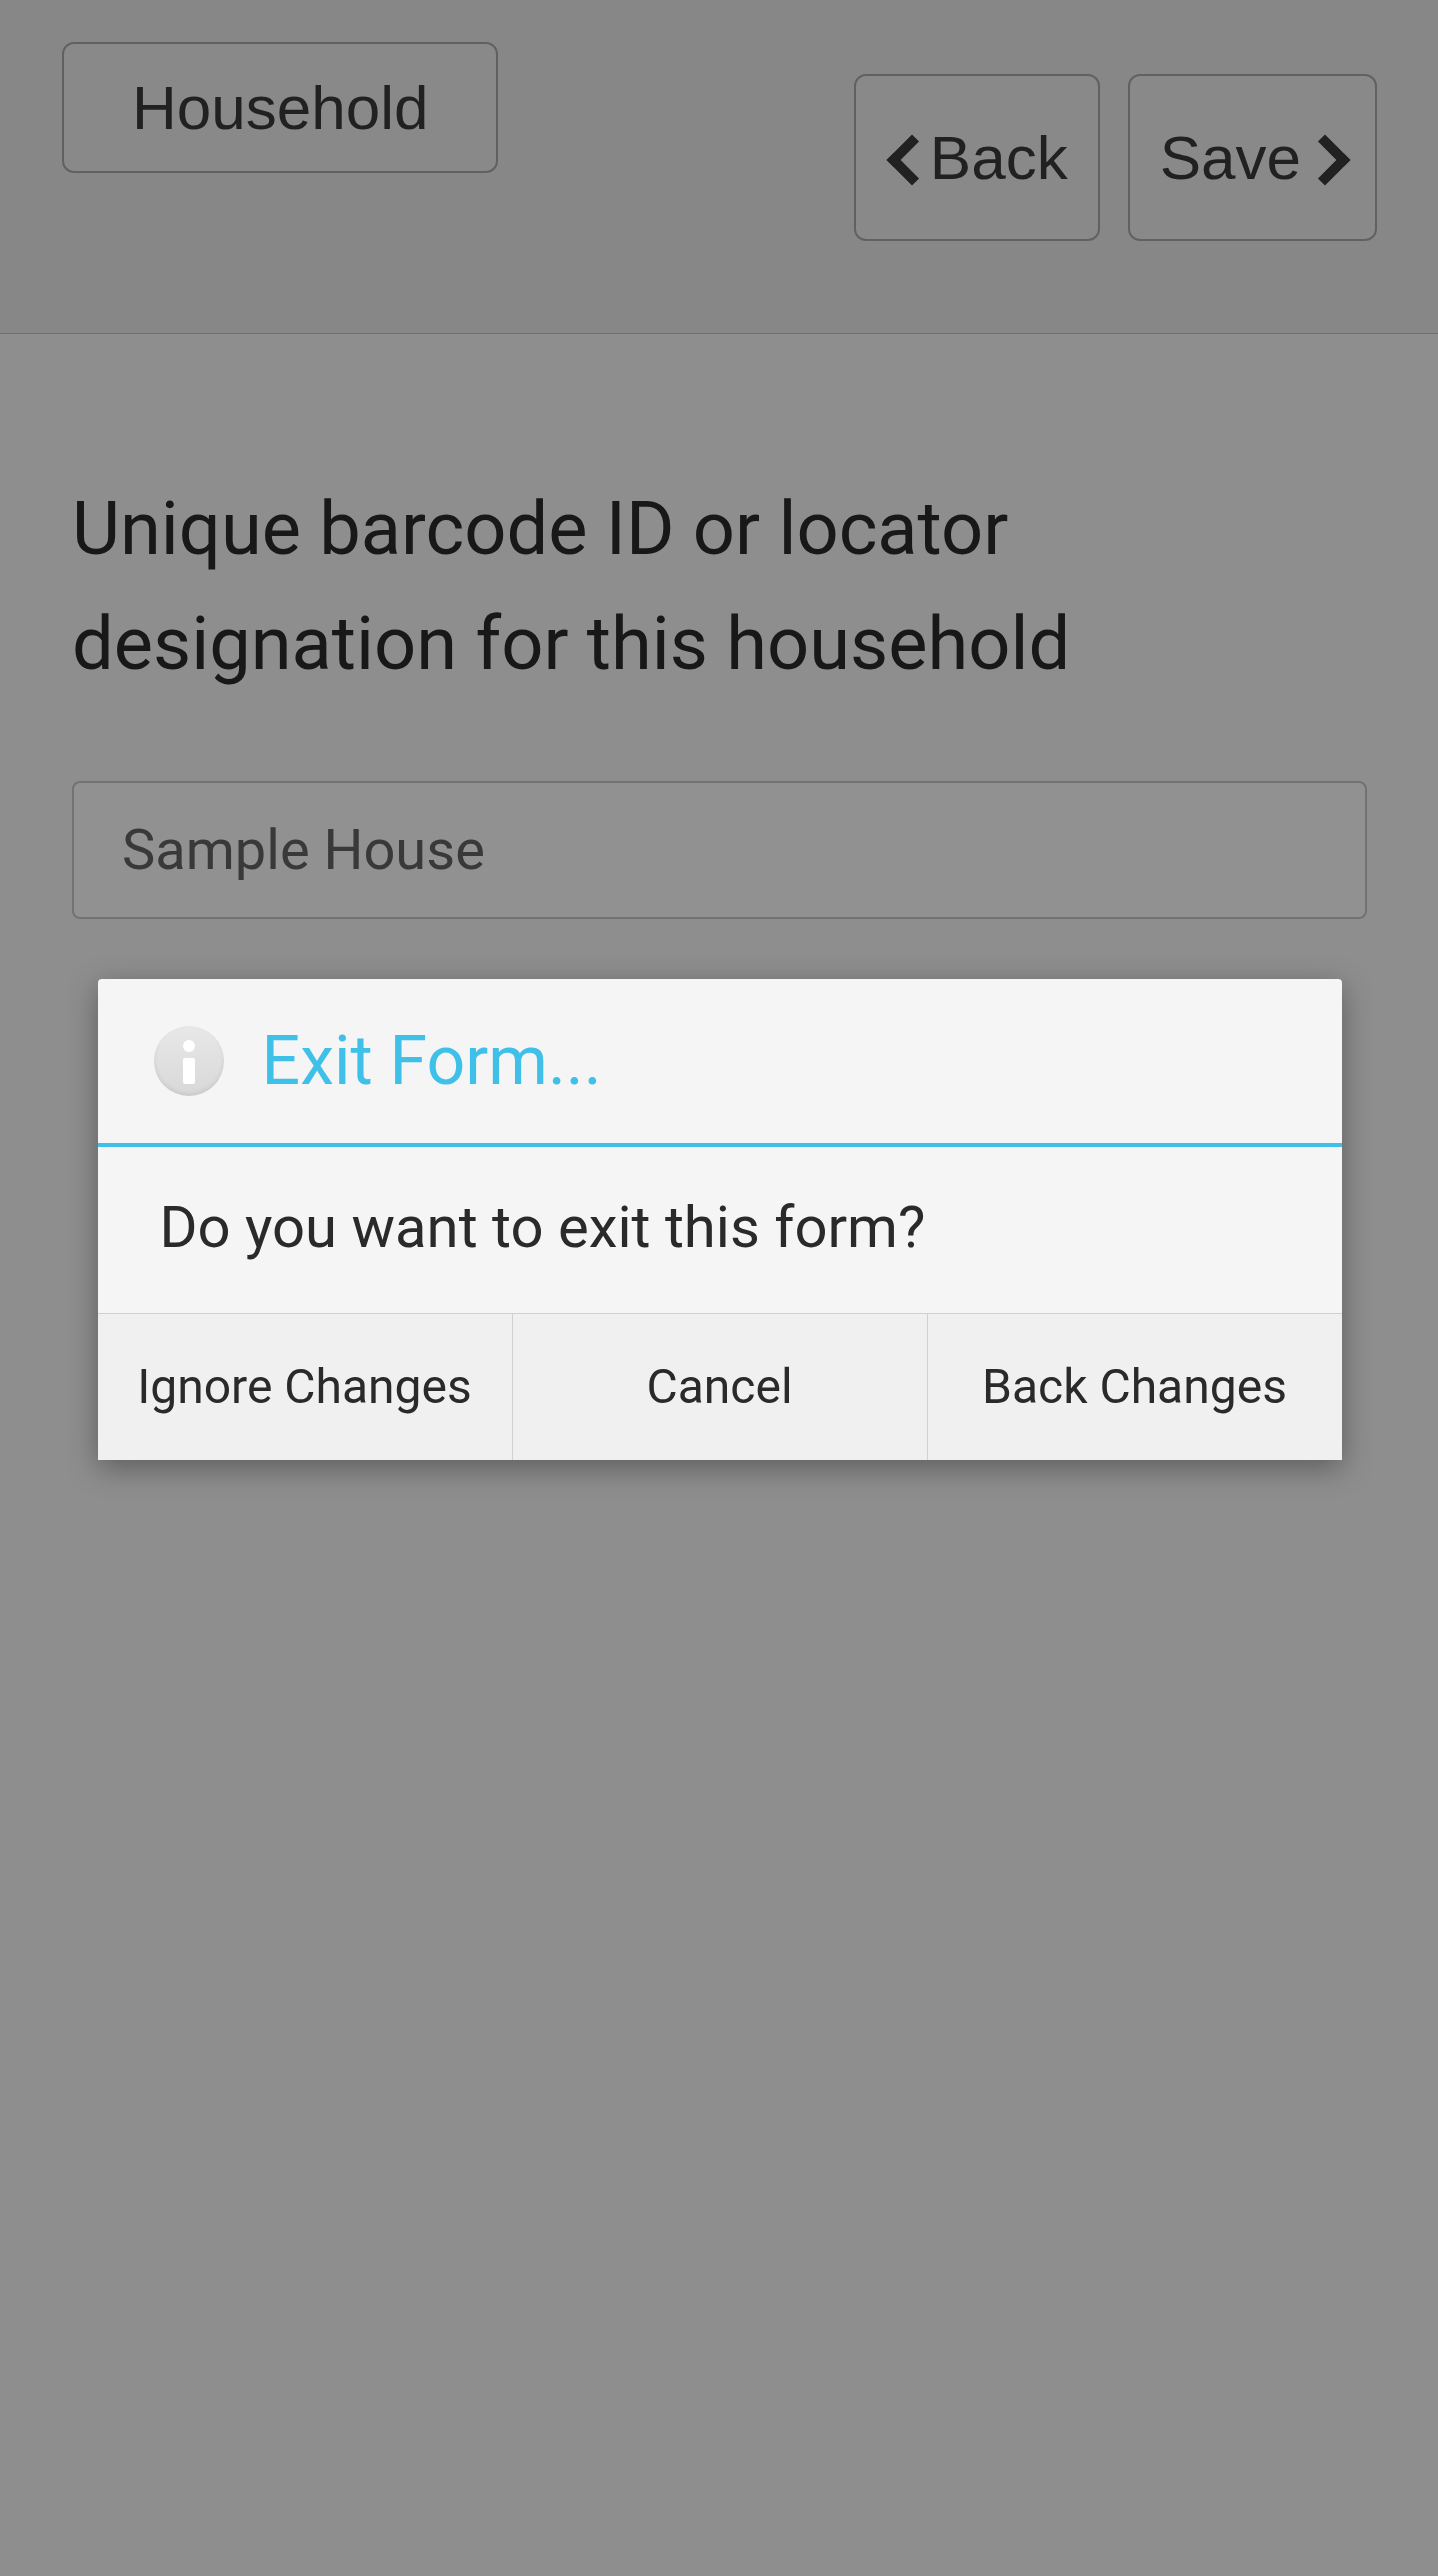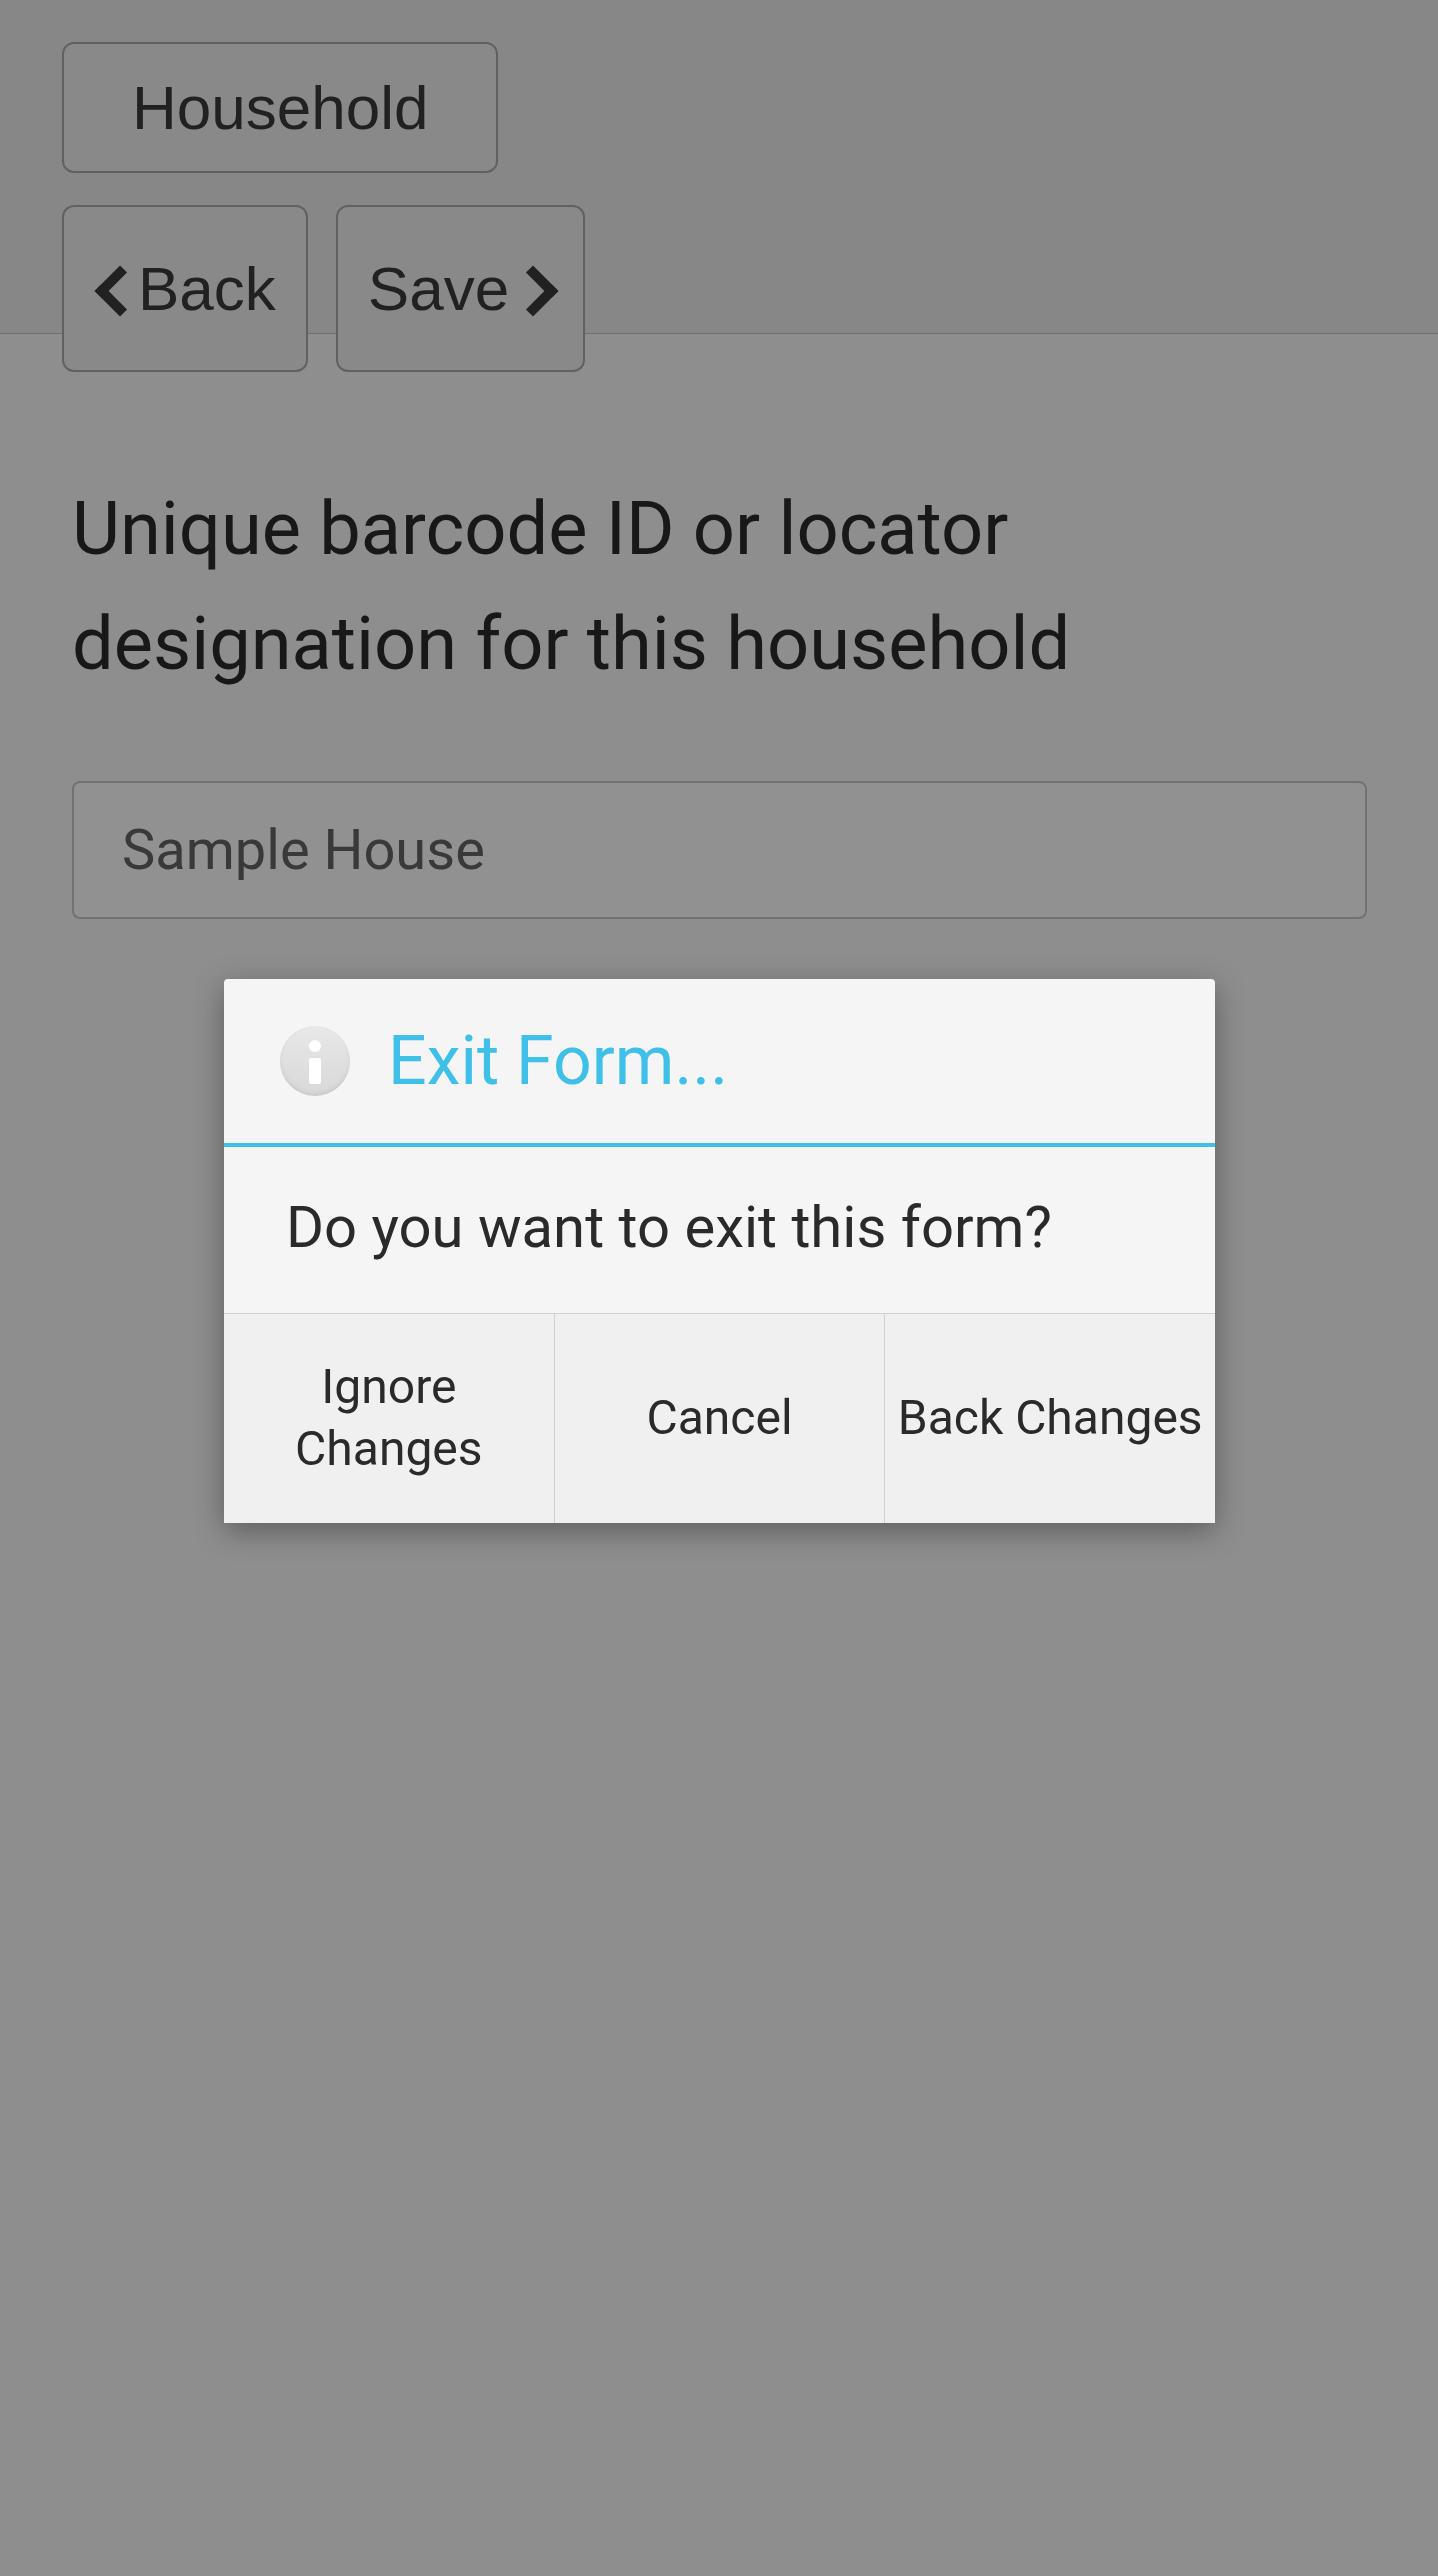--- a/index.html
+++ b/index.html
@@ -18,21 +18,20 @@
     }
     
     
     .topbar {
       background: #e8e8e8;
       height: 334px;
       padding: 42px 62px 0 62px;
       display: flex;
       align-items: flex-start;
       border-bottom: 1px solid #c0c0c0;
-      flex-direction: column;
     }
     
     .household-btn {
       background: #ededed;
       border: 2px solid #a8a8a8;
       border-radius: 12px;
       padding: 28px 68px;
       font-size: 62px;
       color: #3a3a3a;
       font-weight: 400;
@@ -124,21 +123,21 @@
       height: 100%;
       background: rgba(0, 0, 0, 0.42);
       display: flex;
       align-items: flex-start;
       justify-content: center;
       padding-top: 979px;
     }
     
     
     .dialog {
-      width: 991px;
+      width: 1244px;
       background: #f5f5f5;
       border-radius: 4px;
       box-shadow: 0 8px 30px rgba(0,0,0,0.35);
     }
     
     .dialog-header {
       display: flex;
       align-items: center;
       padding: 42px 38px 42px 56px;
       border-bottom: 4px solid #3fc0e8;

